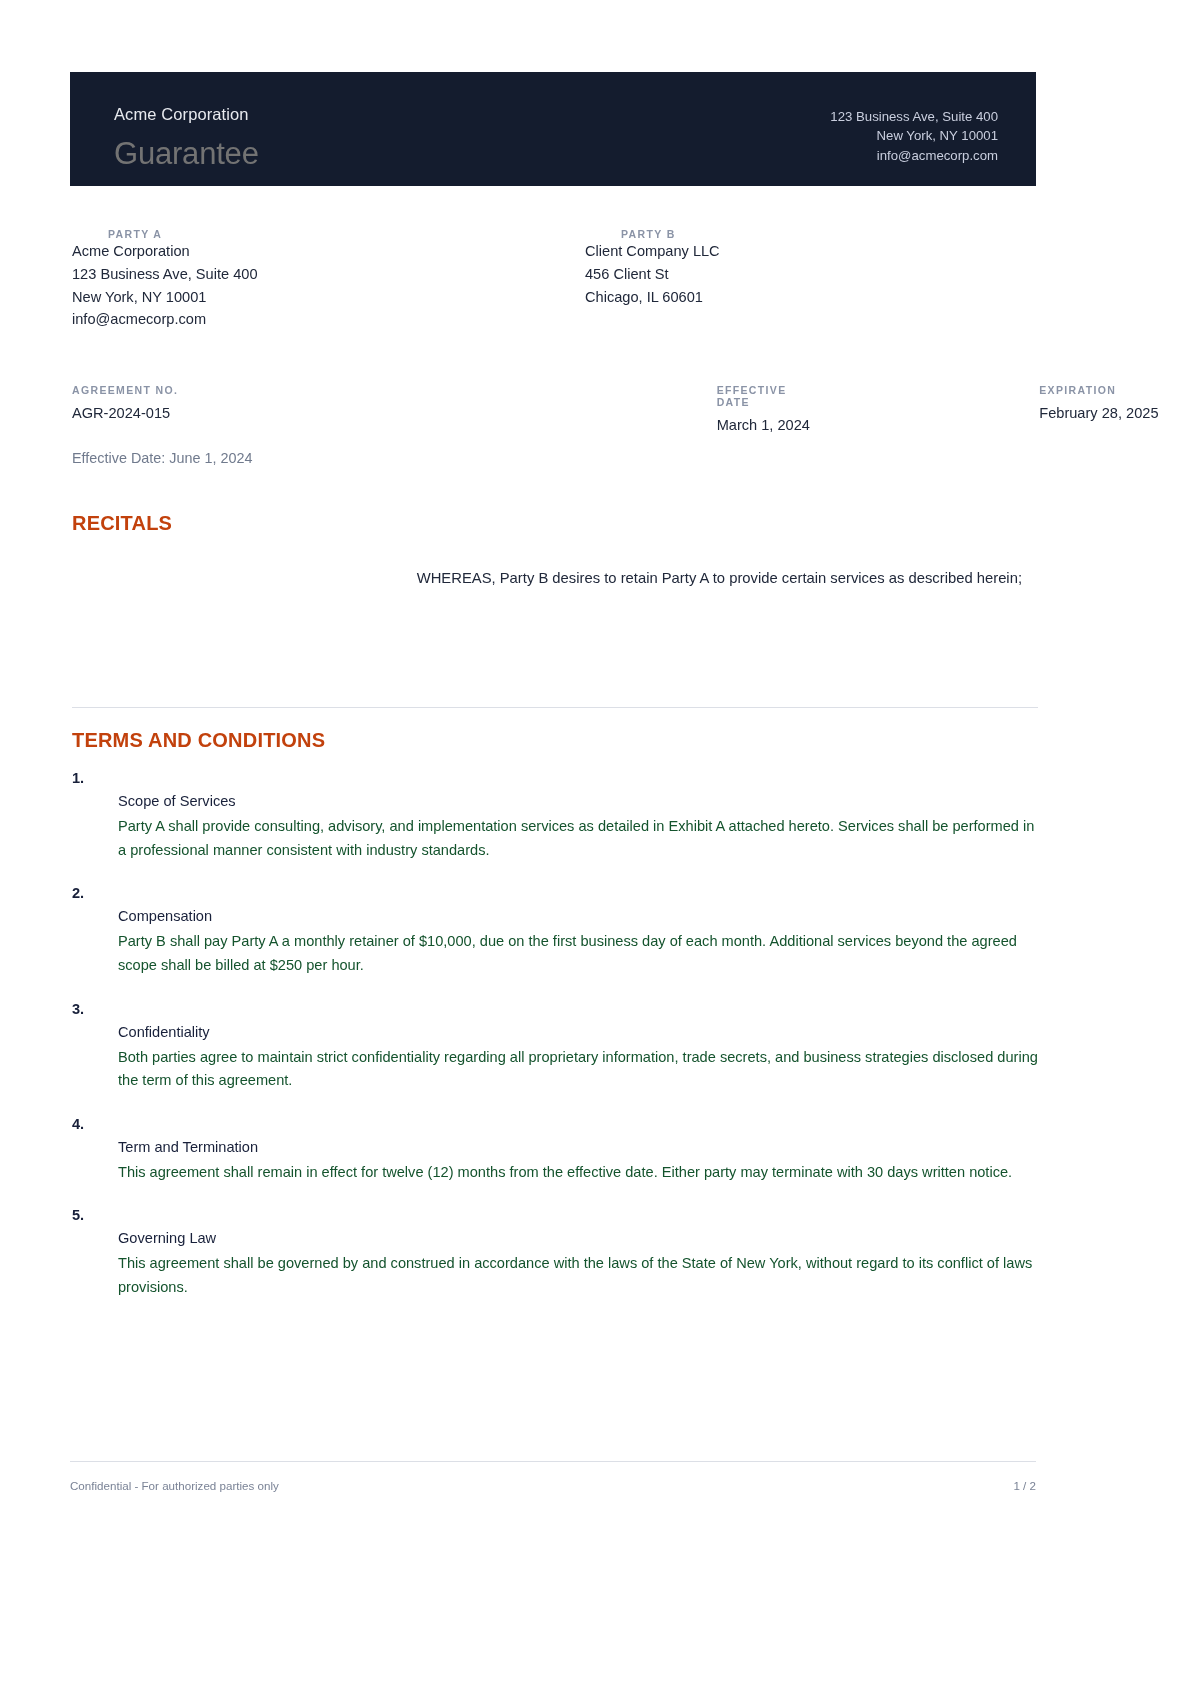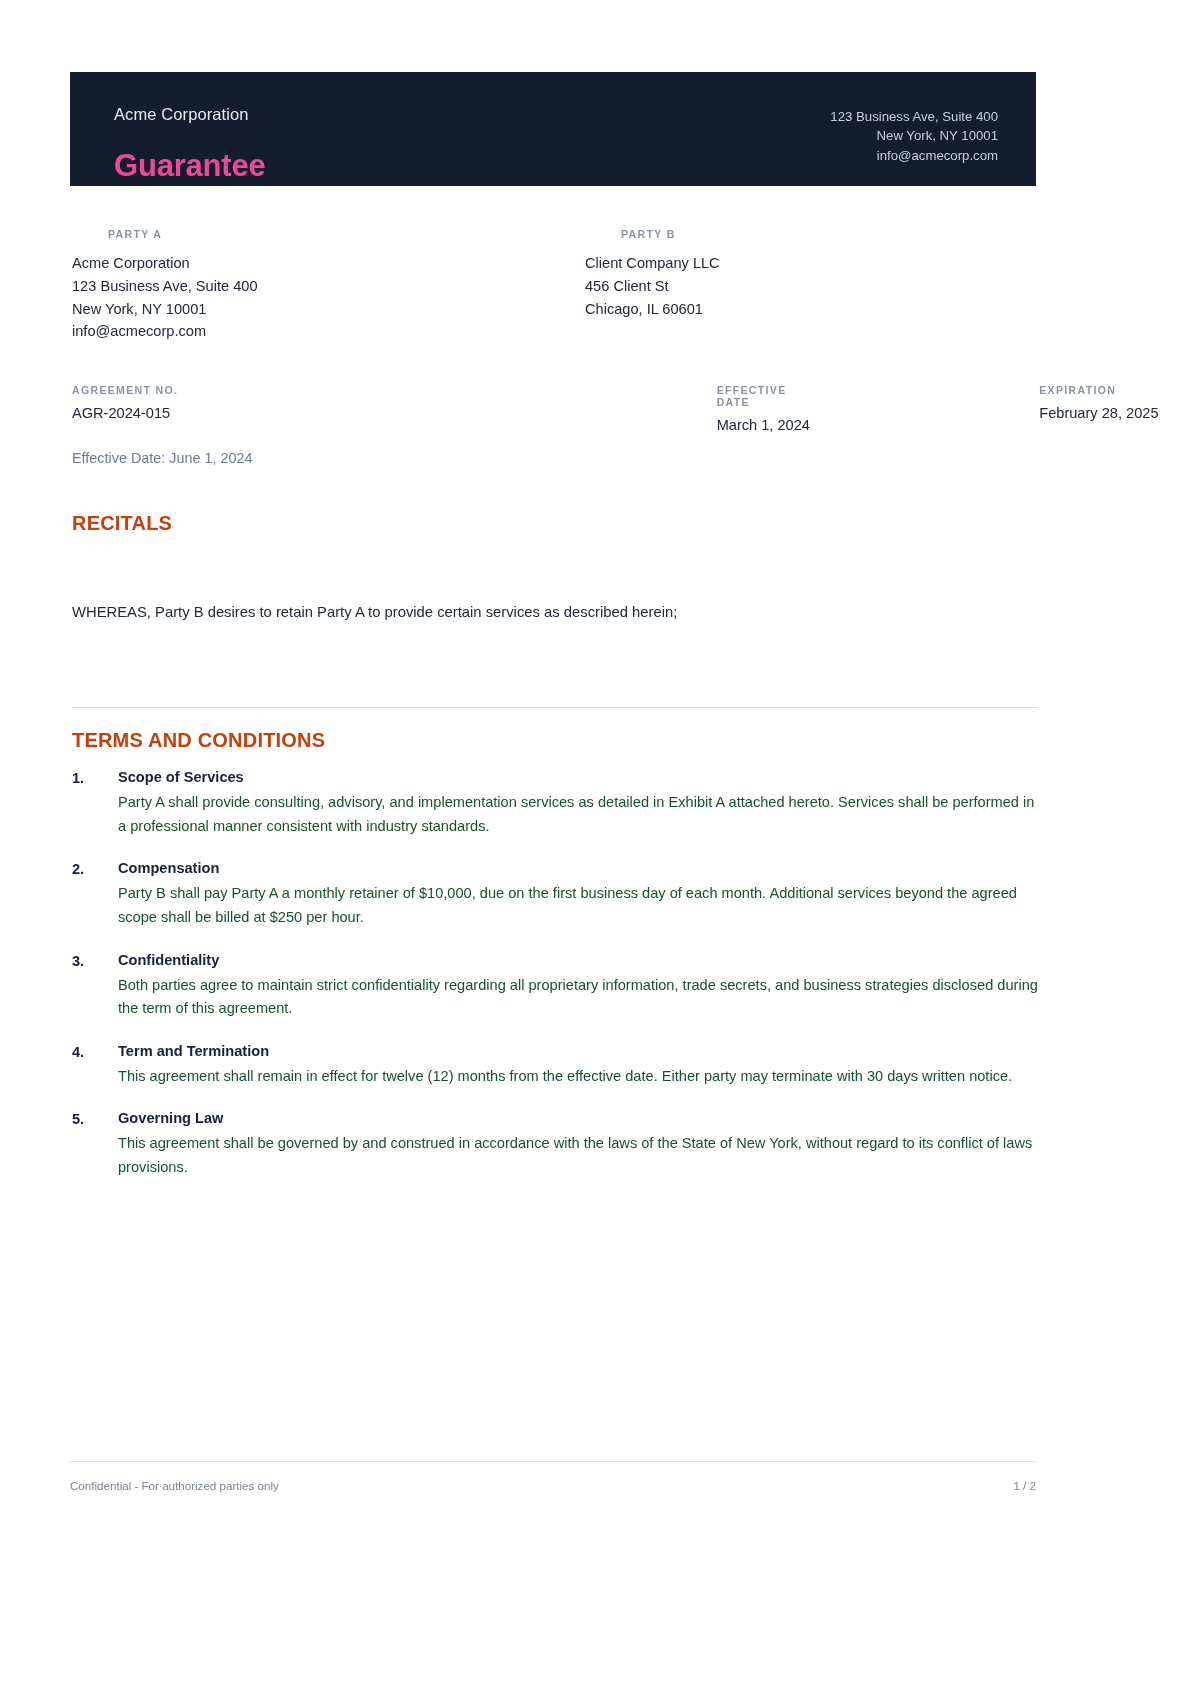--- a/index.html
+++ b/index.html
@@ -41,25 +41,25 @@
     flex-direction: column;
   }
   .company-name {
     color: #e8eaef;
     font-size: 16.5px;
     line-height: 1.3;
     letter-spacing: 0.1px;
     font-weight: 400;
   }
   .doc-title {
-    color: #ec4899;
+    color: #737373;
     font-size: 31px;
-    font-weight: bold;
+    font-weight: normal;
     line-height: 1.25;
-    margin-top: 22px;
+    margin-top: 10px;
     letter-spacing: -0.2px;
   }
   .header-right {
     text-align: right;
     color: #c9cede;
     font-size: 13.2px;
     line-height: 1.46;
     padding-top: 3px;
   }
   .header-right div { white-space: nowrap; }
@@ -76,21 +76,21 @@
     width: 50%;
     box-sizing: border-box;
   }
   .party.b { padding-left: 29px; }
   .eyebrow {
     font-size: 10.5px;
     letter-spacing: 1.35px;
     color: #8a93a6;
     font-weight: bold;
     text-transform: uppercase;
-    margin-bottom: 12px;
+    margin-bottom: 0;
     padding-left: 36px;
   }
   .party-line {
     font-size: 14.6px;
     line-height: 1.56;
     color: #20283a;
   }
 
   
   .meta-row {
@@ -140,21 +140,21 @@
   }
   .recital-p {
     position: absolute;
     left: 72px;
     width: 950px;
     font-size: 14.8px;
     line-height: 1.6;
     color: #20283a;
   }
   .recital-1 { top: 556px; }
-  .recital-2 { top: 601px; }
+  .recital-2 { top: 567px; text-align: right; }
 
   
   .divider {
     position: absolute;
     left: 72px;
     top: 707px;
     width: 966px;
     height: 1px;
     background: #dcdfe6;
   }
@@ -179,23 +179,24 @@
     width: 46px;
     flex: 0 0 46px;
     font-size: 14.6px;
     font-weight: bold;
     color: #18203a;
     padding-top: 1px;
   }
   .clause-body { flex: 1 1 auto; }
   .clause-title {
     font-size: 14.6px;
-    font-weight: bold;
+    font-weight: normal;
     color: #18203a;
     margin-bottom: 6px;
+    margin-top: 24px;
   }
   .clause-text {
     font-size: 14.6px;
     line-height: 1.62;
     color: #14532d;
   }
 
   
   .footer-rule {
     position: absolute;

